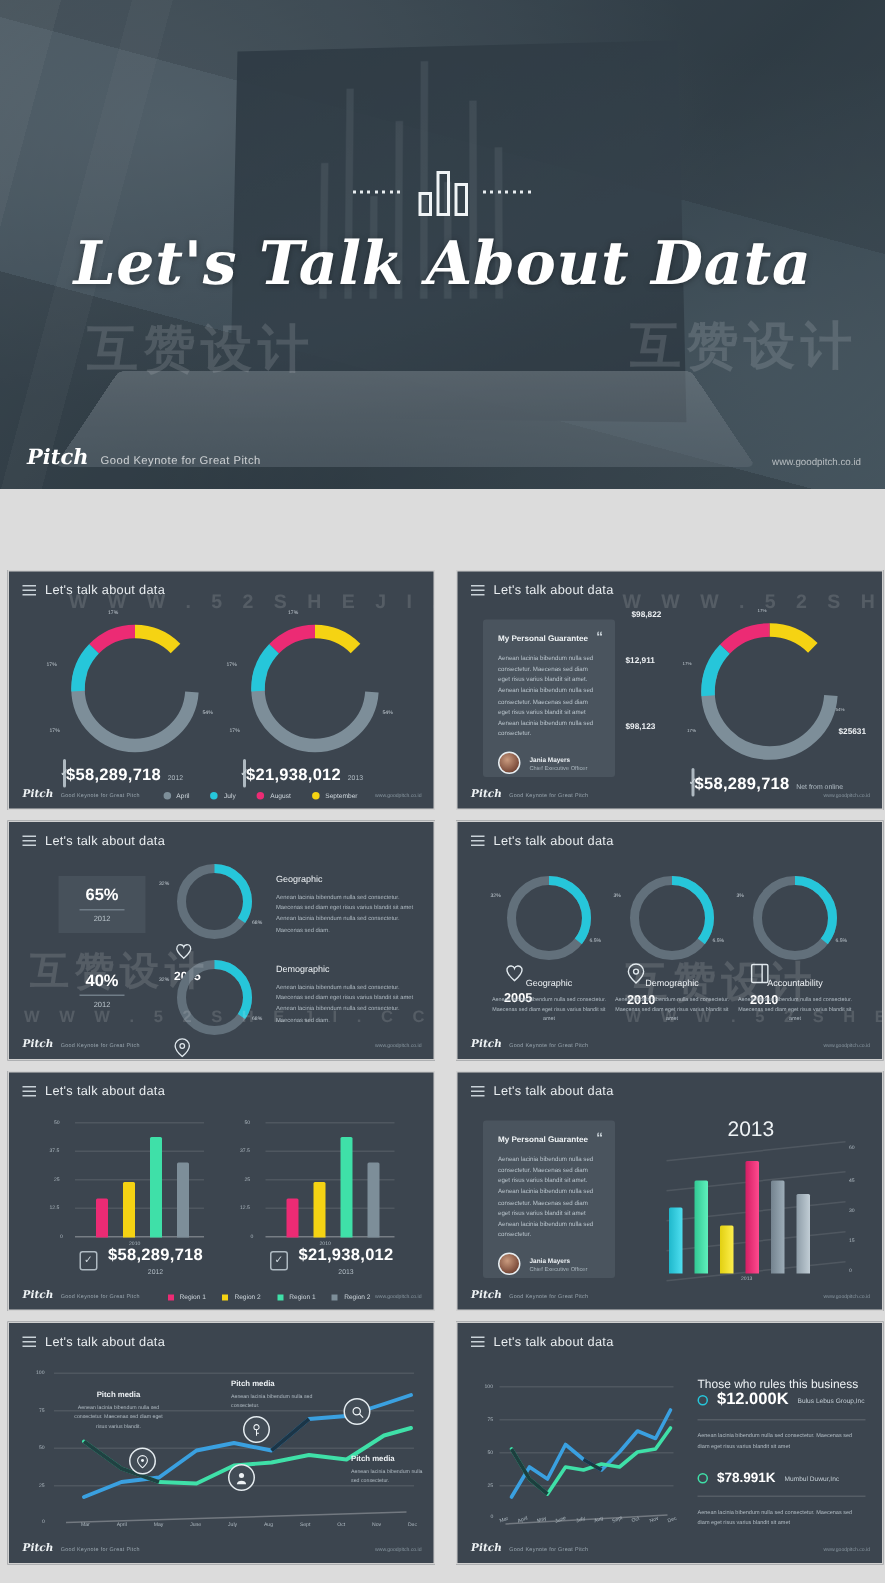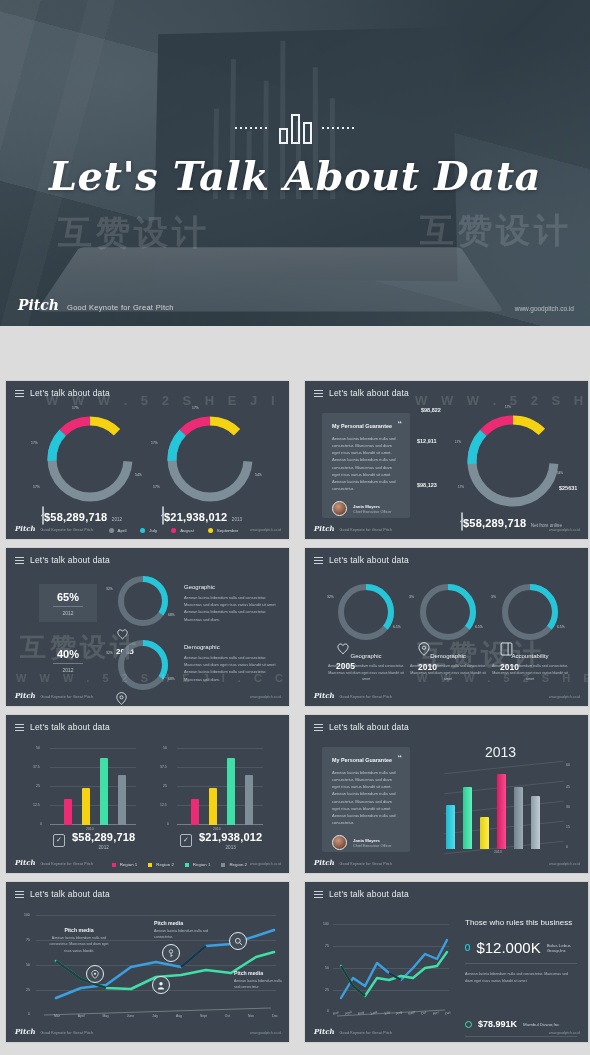--- a/index.html
+++ b/index.html
@@ -733,31 +733,31 @@
         <span class="axis-lbl" style="position:static;transform:rotate(-20deg)">June</span>
         <span class="axis-lbl" style="position:static;transform:rotate(-20deg)">July</span>
         <span class="axis-lbl" style="position:static;transform:rotate(-20deg)">Aug</span>
         <span class="axis-lbl" style="position:static;transform:rotate(-20deg)">Sept</span>
         <span class="axis-lbl" style="position:static;transform:rotate(-20deg)">Oct</span>
         <span class="axis-lbl" style="position:static;transform:rotate(-20deg)">Nov</span>
         <span class="axis-lbl" style="position:static;transform:rotate(-20deg)">Dec</span>
       </div>
 
       <div style="position:absolute;left:160px;top:36px;width:112px">
-        <div style="font-size:8px;color:#eef2f5;margin-bottom:12px">Those who rules this business</div>
+        <div style="font-size:8px;color:#eef2f5;">Those who rules this business</div>
 
         <div style="display:flex;align-items:center;gap:6px">
           <span class="bullet" style="border-color:#26c6da"></span>
-          <span style="font-size:15px;font-weight:400;color:#fff">$12.000K</span>
+          <span style="font-size:11px;font-weight:700;color:#fff">$12.000K</span>
           <span style="font-size:4.4px;color:#c2ccd3">Bulus Lebus Group,Inc</span>
         </div>
         <div style="height:1px;background:rgba(255,255,255,.13);margin:7px 0"></div>
         <div style="font-size:3.7px;line-height:1.9;color:#b0bbc3">Aenean lacinia bibendum nulla sed consectetur. Maecenas sed diam eget risus varius blandit sit amet</div>
 
-        <div style="display:flex;align-items:center;gap:6px;margin-top:34px">
+        <div style="display:flex;align-items:center;gap:6px;margin-top:12px">
           <span class="bullet" style="border-color:#3fe0a8"></span>
           <span style="font-size:9px;font-weight:700;color:#fff">$78.991K</span>
           <span style="font-size:4.4px;color:#c2ccd3">Mumbul Duwur,Inc</span>
         </div>
         <div style="height:1px;background:rgba(255,255,255,.13);margin:7px 0"></div>
         <div style="font-size:3.7px;line-height:1.9;color:#b0bbc3">Aenean lacinia bibendum nulla sed consectetur. Maecenas sed diam eget risus varius blandit sit amet</div>
       </div>
 
       <div class="s-foot">
         <span class="logo">Pitch</span>

